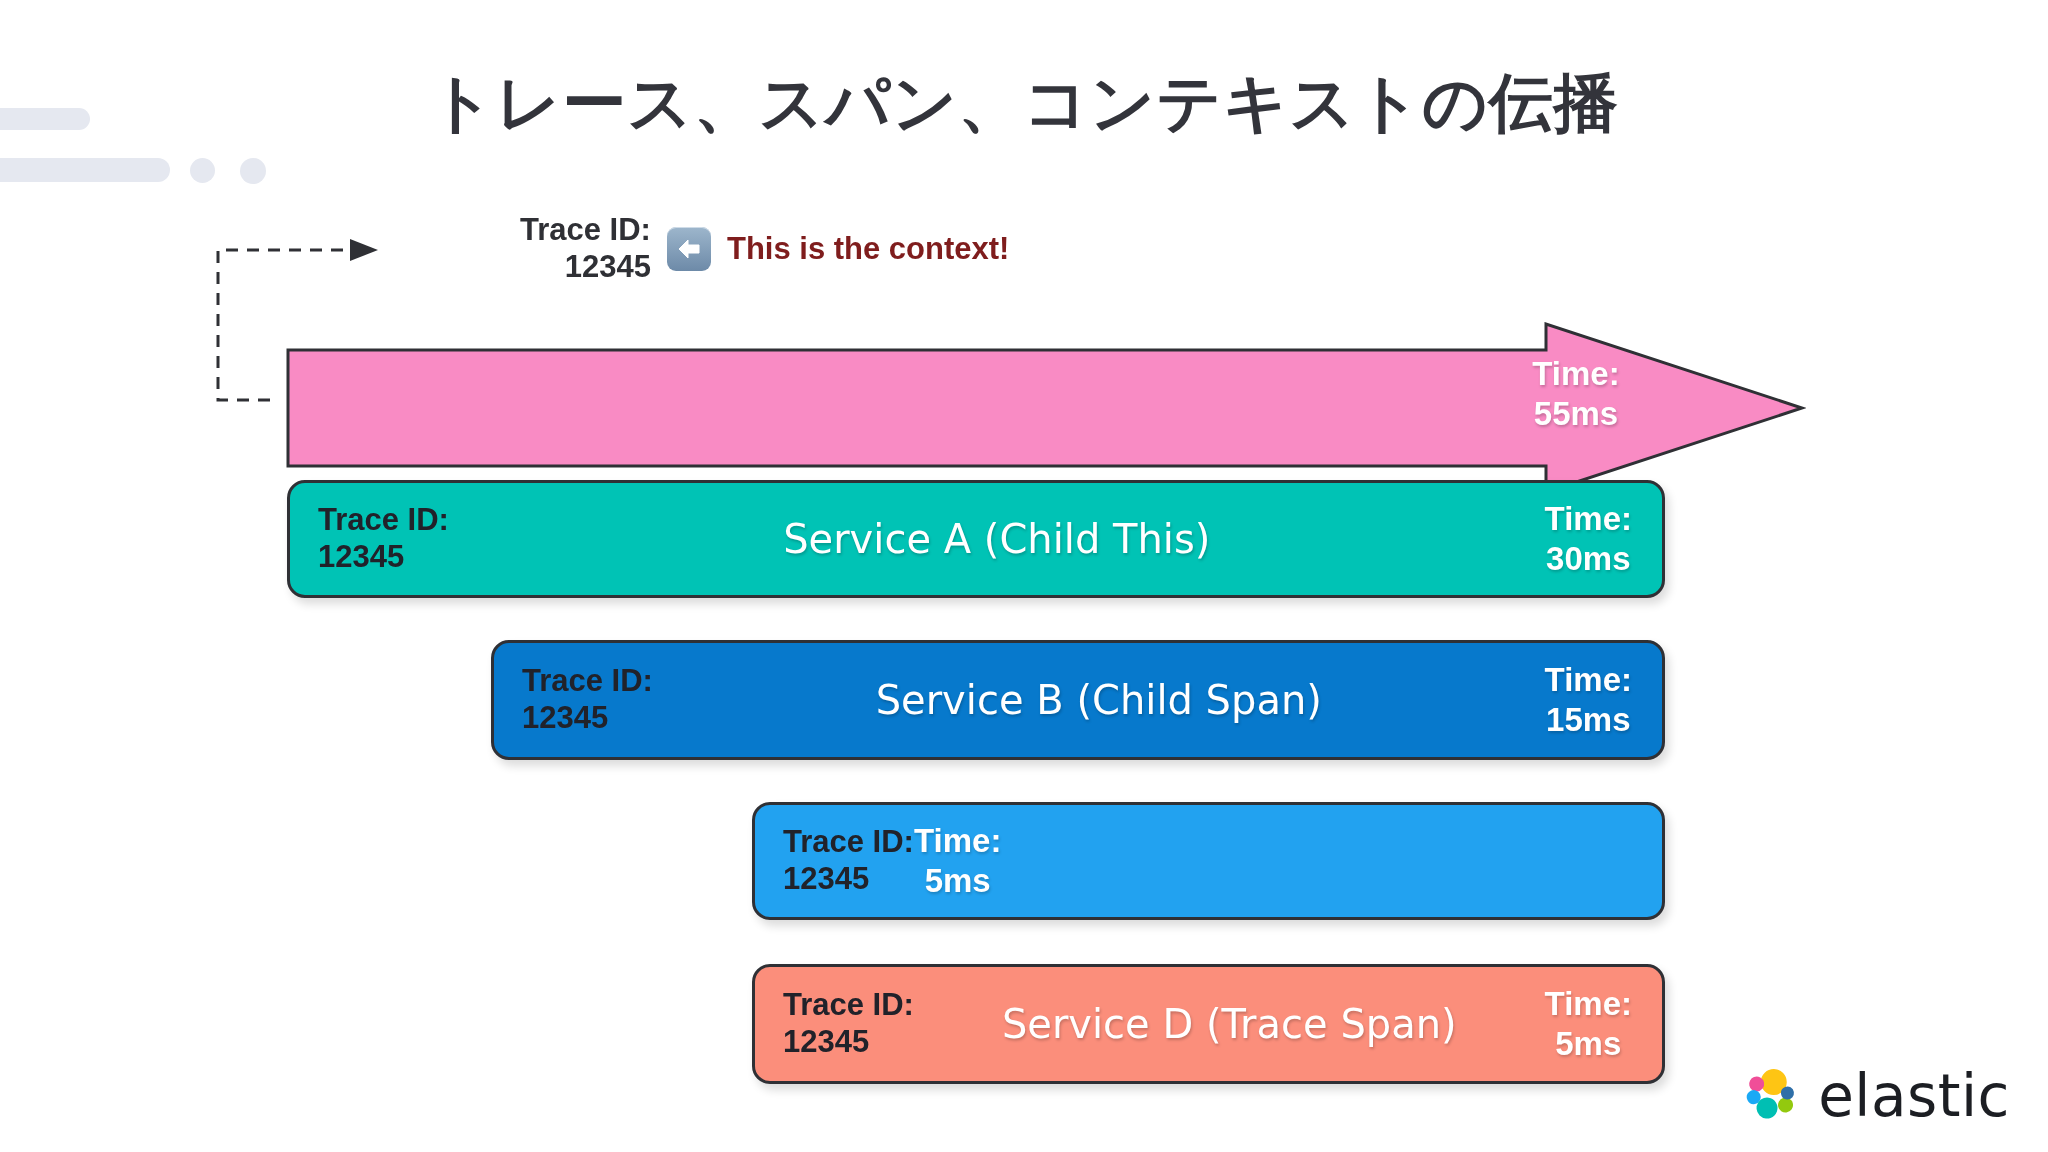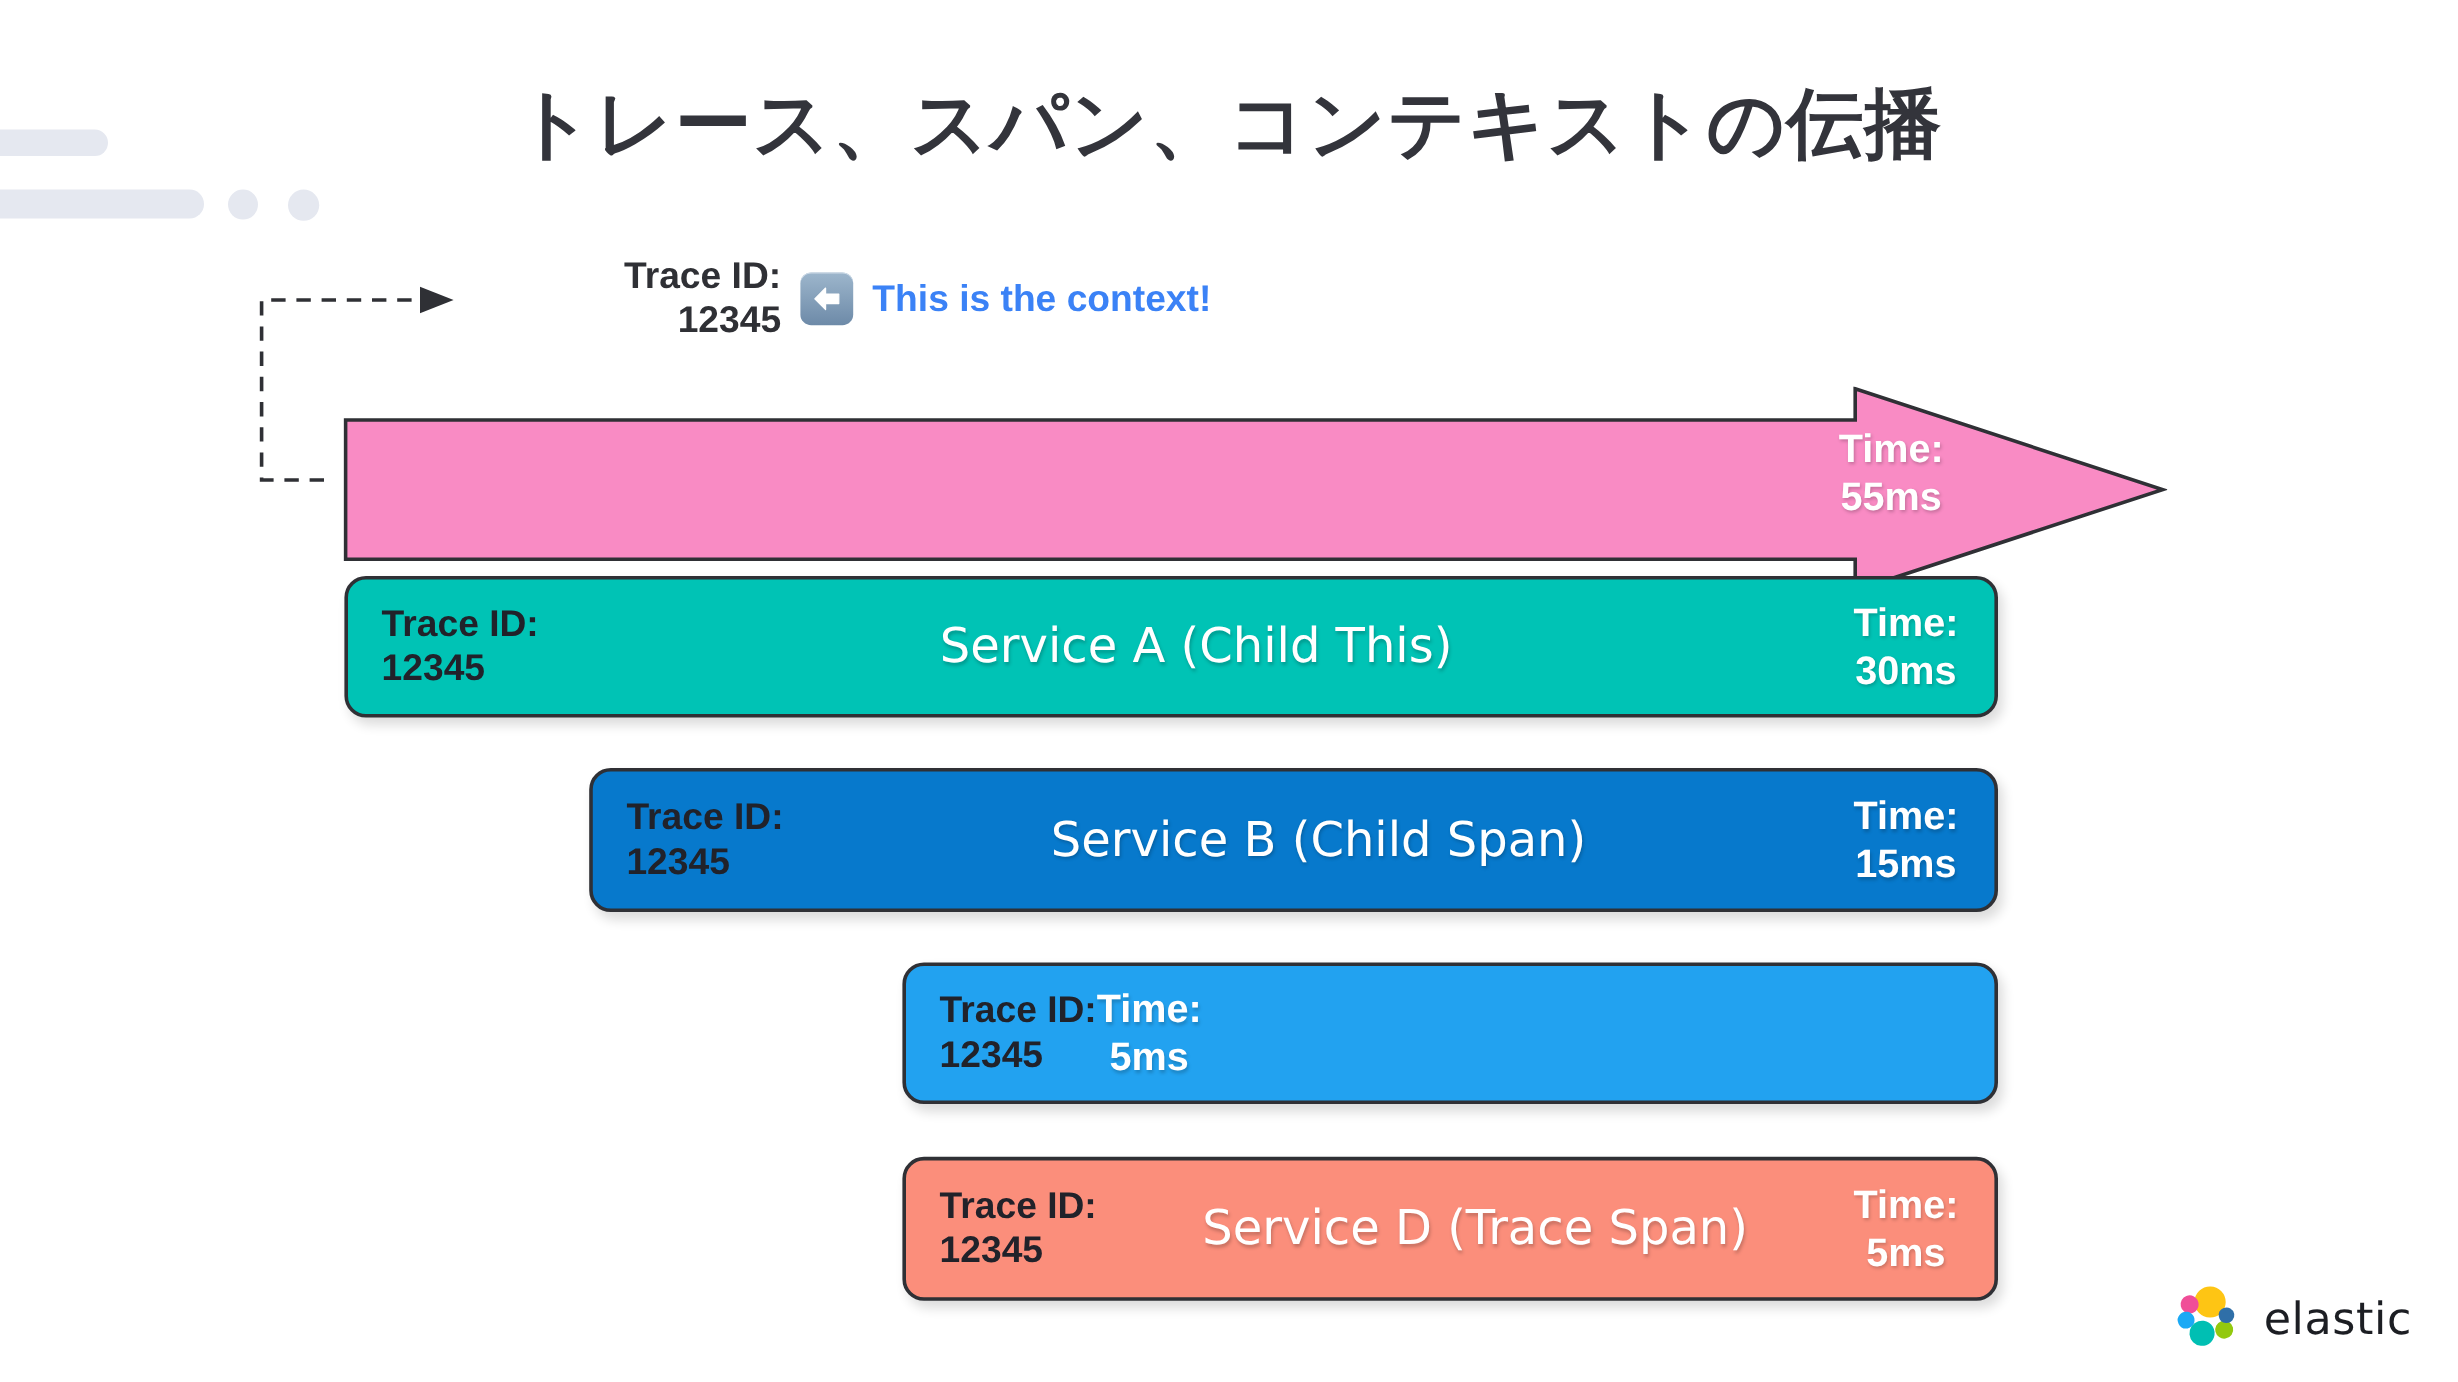--- a/index.html
+++ b/index.html
@@ -68,21 +68,21 @@
     box-shadow: inset 0 1px 0 #cfdce8;
     display: flex;
     align-items: center;
     justify-content: center;
     flex: none;
   }
   .ctx-icon svg { display: block; }
   #context-label {
     font-size: 31px;
     font-weight: bold;
-    color: #3b82f6;
+    color: #7f1d1d;
     padding-left: 16px;
     white-space: nowrap;
   }
 
   
   #dashed-connector {
     position: absolute;
     left: 200px;
     top: 230px;
     width: 290px;
@@ -173,21 +173,21 @@
 
   
   #elastic-logo {
     position: absolute;
     right: 38px;
     bottom: 22px;
     display: flex;
     align-items: center;
   }
   #elastic-wordmark {
-    font-size: 37px;
+    font-size: 58px;
     color: #1c1e23;
     letter-spacing: .5px;
     padding-left: 14px;
     font-family: "DejaVu Sans", "Liberation Sans", sans-serif;
   }
 </style>
 </head>
 <body>
 
 <div id="slide">

